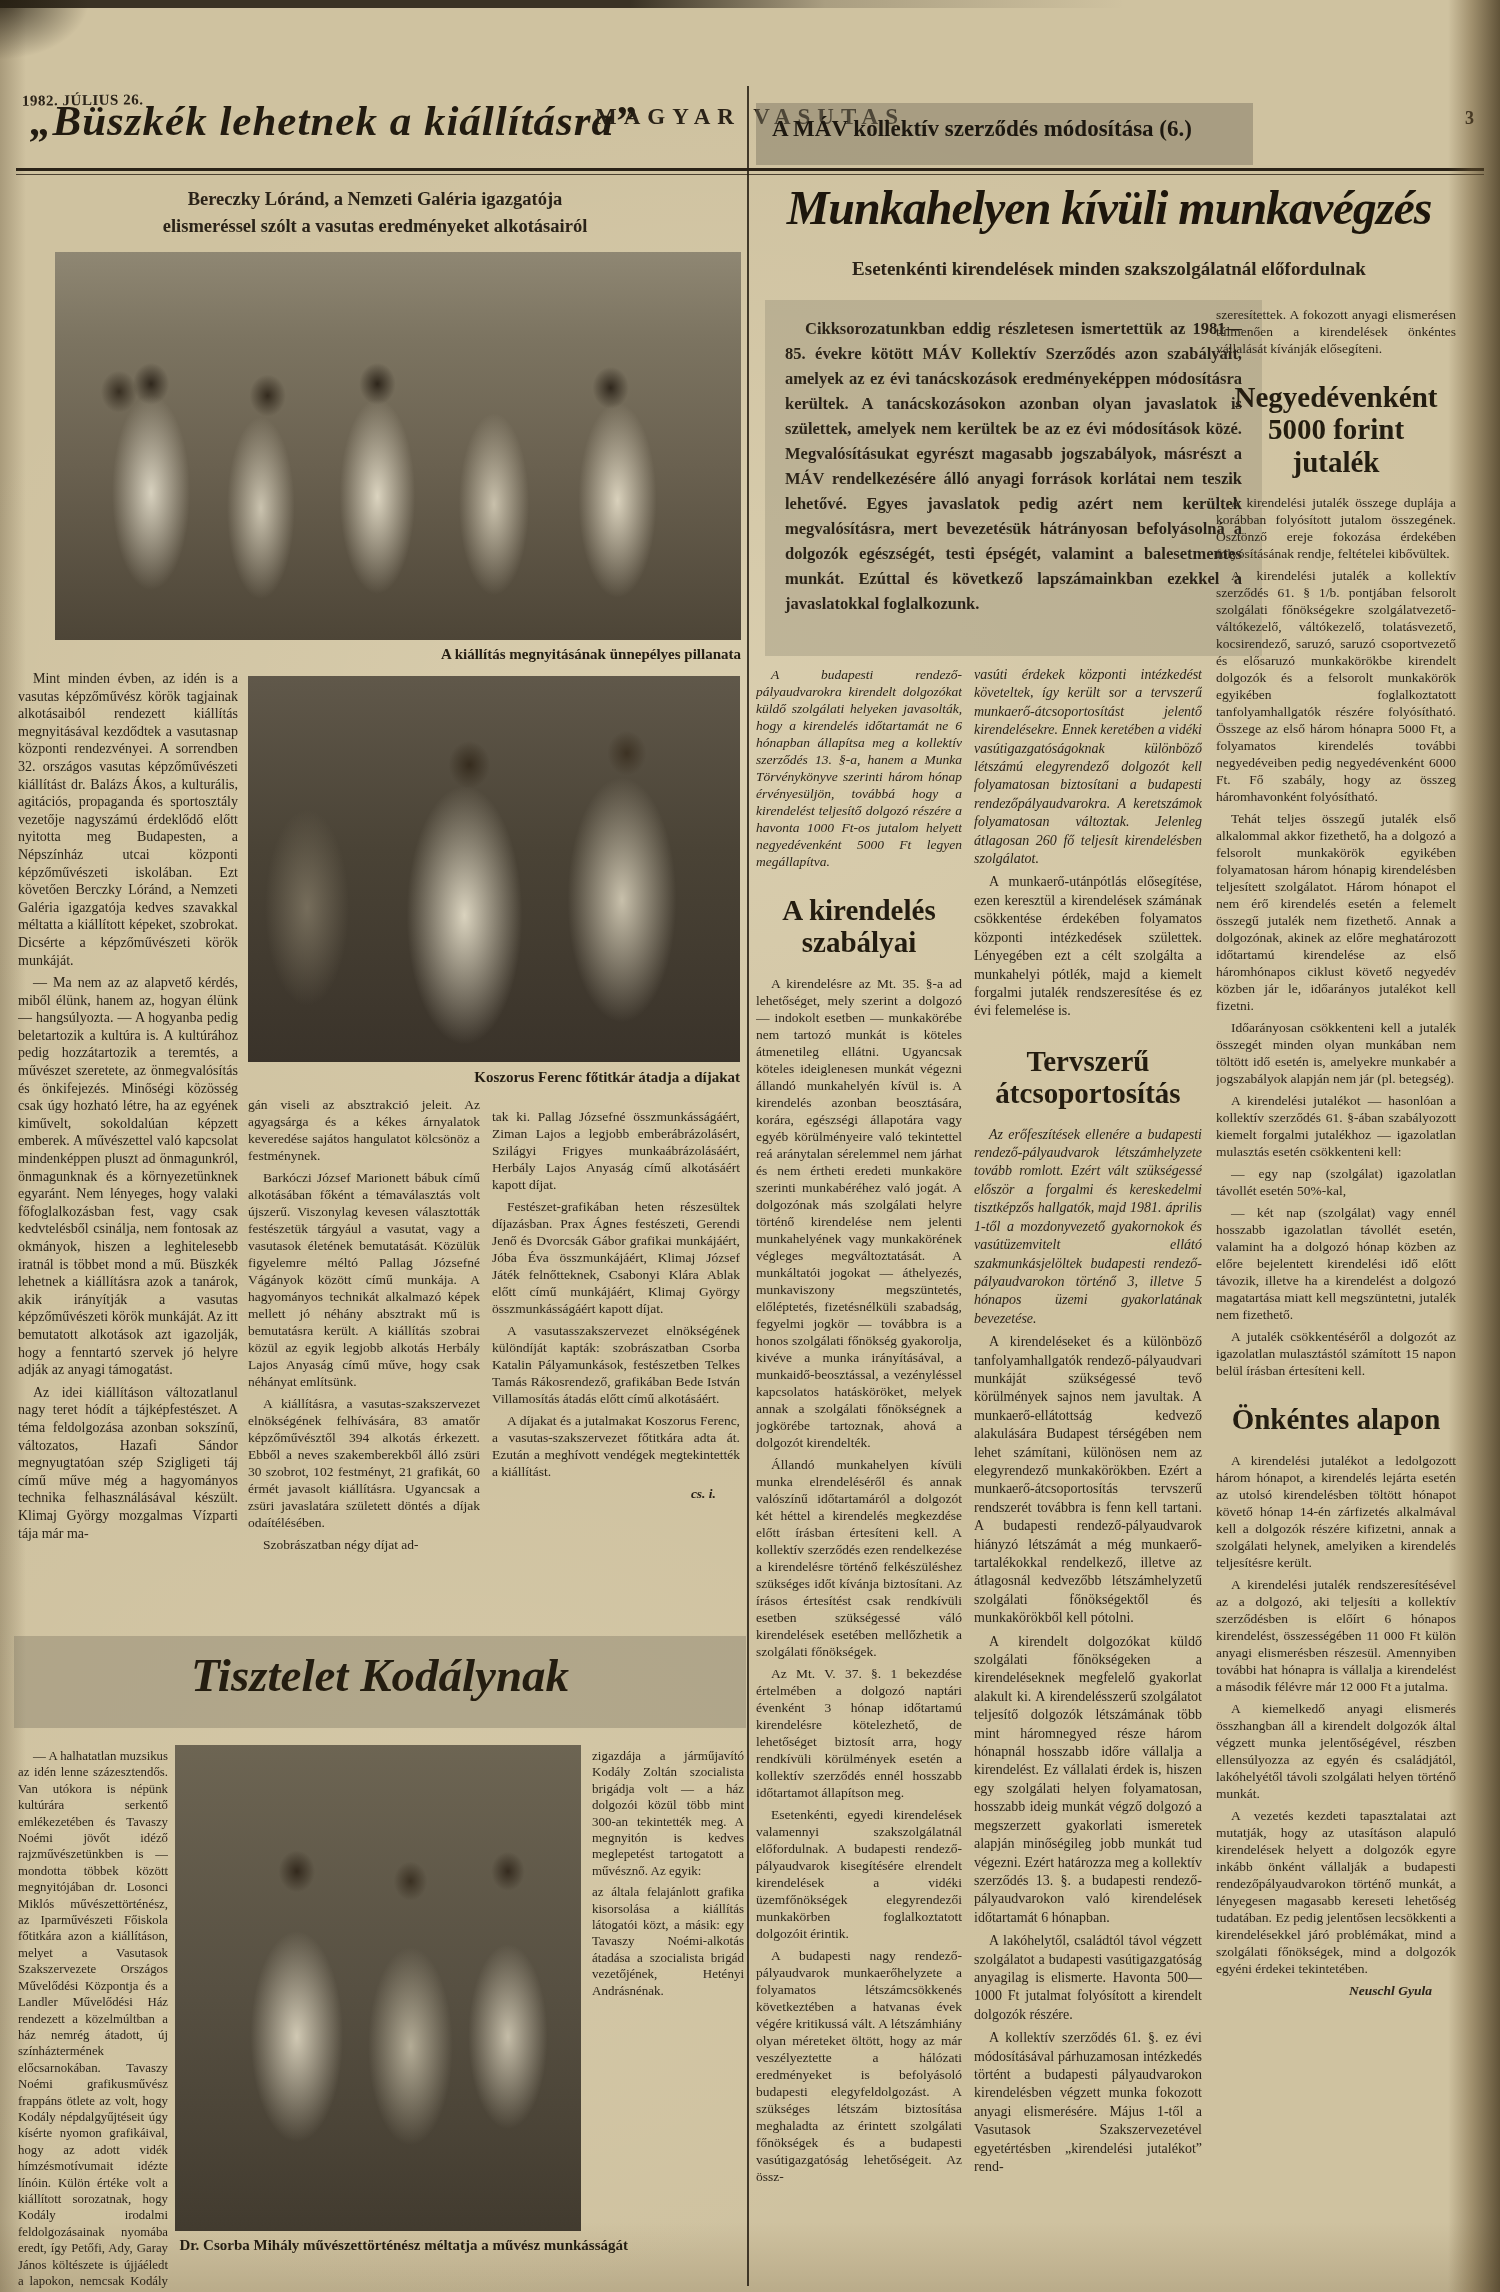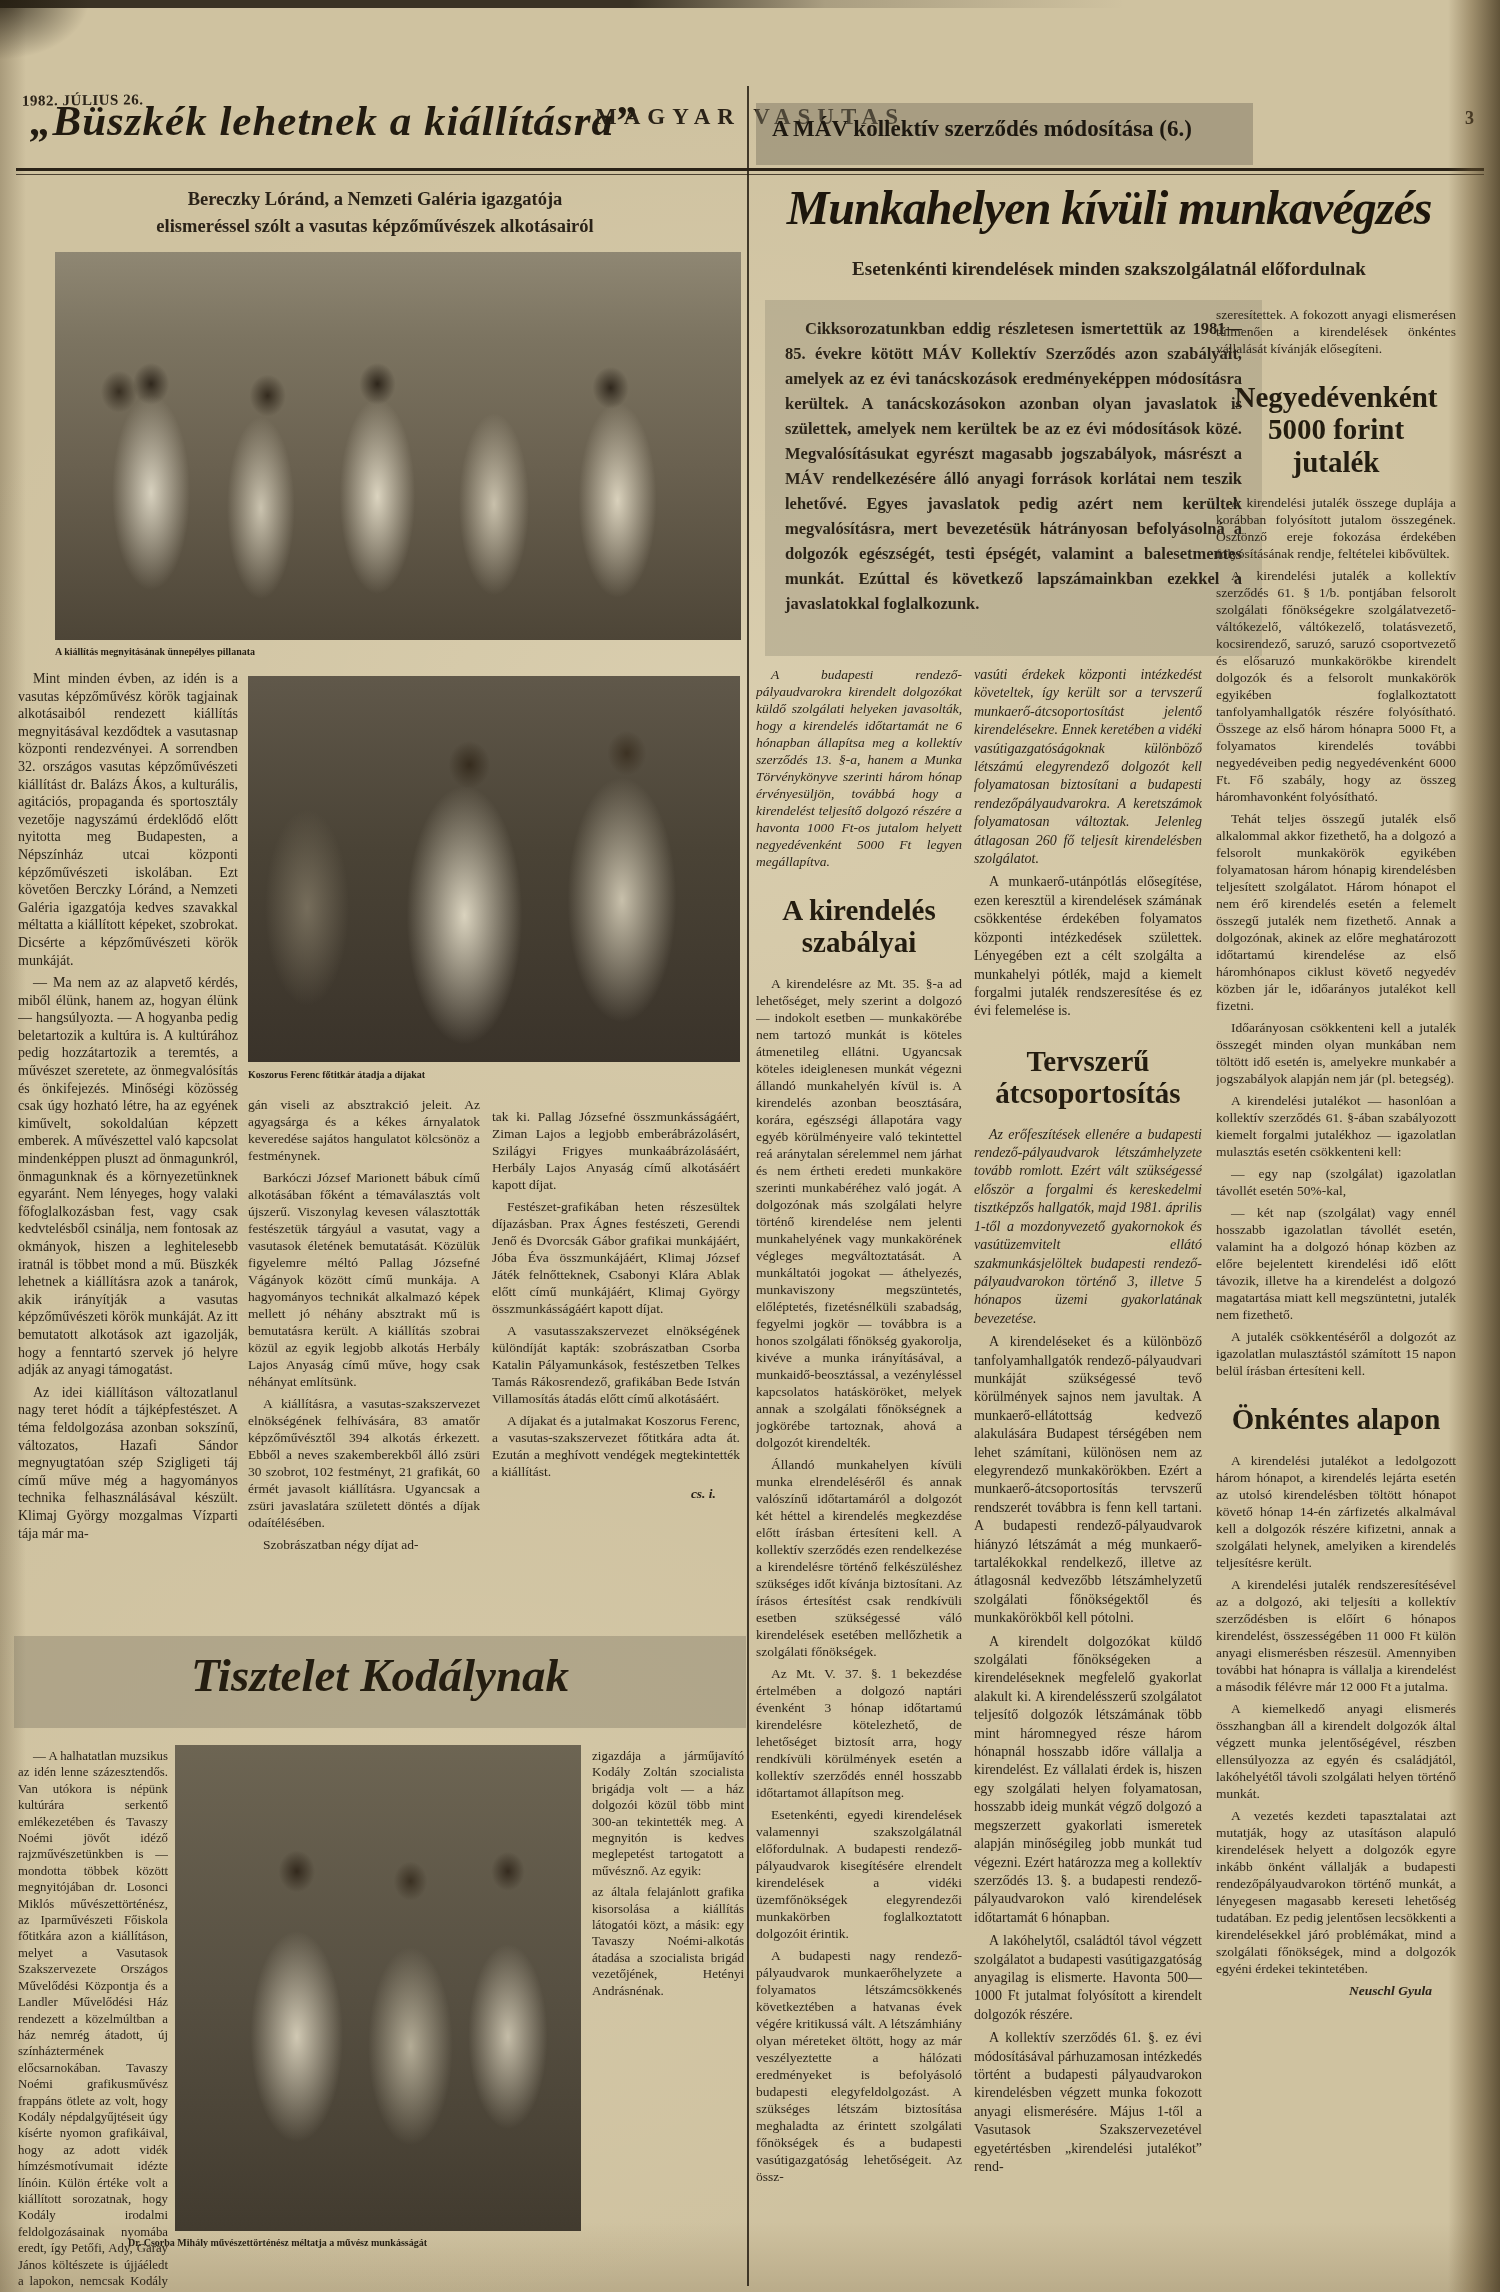--- a/index.html
+++ b/index.html
@@ -58,21 +58,21 @@
   .photo3{left:175px;top:1745px;width:406px;height:486px;
     background:
       radial-gradient(ellipse 70px 160px at 30% 60%, rgba(222,214,192,.9), rgba(0,0,0,0) 66%),
       radial-gradient(ellipse 64px 150px at 58% 62%, rgba(204,196,172,.8), rgba(0,0,0,0) 66%),
       radial-gradient(ellipse 60px 140px at 82% 60%, rgba(216,208,186,.85), rgba(0,0,0,0) 66%),
       radial-gradient(ellipse 26px 30px at 30% 26%, rgba(48,38,26,.95), rgba(0,0,0,0) 70%),
       radial-gradient(ellipse 24px 28px at 58% 28%, rgba(54,44,30,.9), rgba(0,0,0,0) 70%),
       radial-gradient(ellipse 24px 28px at 82% 26%, rgba(48,38,26,.9), rgba(0,0,0,0) 70%),
       linear-gradient(180deg,#6d6553 0%,#575042 50%,#423b2f 100%);}
 
-  .caption{position:absolute;text-align:left;font-size:10px;font-weight:bold;line-height:1.3;color:#241d12;}
+  .caption{position:absolute;text-align:right;font-size:15px;font-weight:bold;line-height:1.3;color:#241d12;}
   .cap1{left:55px;top:645px;width:686px;}
   .cap2{left:248px;top:1068px;width:492px;}
   .cap3{left:128px;top:2236px;width:500px;}
 
   .body-col{position:absolute;overflow:hidden;text-align:justify;font-size:13.5px;line-height:17px;}
   .body-col p{margin:0 0 5px 0;text-indent:15px;}
   .lcol1{left:18px;top:670px;width:220px;height:962px;font-size:14px;line-height:17.6px;}
   .lcol2{left:248px;top:1096px;width:232px;height:536px;}
   .lcol3{left:492px;top:1096px;width:248px;height:536px;}
   .sig-right{text-align:right;font-weight:bold;font-style:italic;padding-right:24px;margin-top:4px;}
@@ -112,21 +112,21 @@
 
   <div class="hdr-date">1982. JÚLIUS 26.</div>
   <div class="hdr-title">MAGYAR VASUTAS</div>
   <div class="hdr-page">3</div>
   <div class="rule-a"></div>
   <div class="rule-b"></div>
   <div class="vdiv"></div>
 
   <div class="headline-left">„Büszkék lehetnek a kiállításra”</div>
   <div class="subtitle-left">Bereczky Lóránd, a Nemzeti Galéria igazgatója
-elismeréssel szólt a vasutas képzőművészek alkotásairól</div>
+elismeréssel szólt a vasutas eredményeket alkotásairól</div>
 
   <div class="photo photo1"></div>
   <div class="caption cap1">A kiállítás megnyitásának ünnepélyes pillanata</div>
 
   <div class="body-col lcol1">
     <div>
         <p>Mint minden évben, az idén is a vasutas képzőművész körök tagjainak alkotásaiból rendezett kiállítás megnyitásával kezdődtek a vasutasnap központi rendezvényei. A sorrendben 32. országos vasutas képzőművészeti kiállítást dr. Balázs Ákos, a kulturális, agitációs, propaganda és sportosztály vezetője nagyszámú érdeklődő előtt nyitotta meg Budapesten, a Népszínház utcai központi képzőművészeti iskolában. Ezt követően Berczky Lóránd, a Nemzeti Galéria igazgatója kedves szavakkal méltatta a kiállított képeket, szobrokat. Dicsérte a képzőművészeti körök munkáját.</p>
         <p>— Ma nem az az alapvető kérdés, miből élünk, hanem az, hogyan élünk — hangsúlyozta. — A hogyanba pedig beletartozik a kultúra is. A kultúrához pedig hozzátartozik a teremtés, a művészet szeretete, az önmegvalósítás és önkifejezés. Minőségi közösség csak úgy hozható létre, ha az egyének kiművelt, sokoldalúan képzett emberek. A művészettel való kapcsolat mindenképpen pluszt ad önmagunkról, önmagunknak és a környezetünknek egyaránt. Nem lényeges, hogy valaki főfoglalkozásban fest, vagy csak kedvtelésből csinálja, nem fontosak az okmányok, hiszen a leghitelesebb iratnál is többet mond a mű. Büszkék lehetnek a kiállításra azok a tanárok, akik irányítják a vasutas képzőművészeti körök munkáját. Az itt bemutatott alkotások azt igazolják, hogy a fenntartó szervek jó helyre adják az anyagi támogatást.</p>
         <p>Az idei kiállításon változatlanul nagy teret hódít a tájképfestészet. A téma feldolgozása azonban sokszínű, változatos, Hazafi Sándor megnyugtatóan szép Szigligeti táj című műve még a hagyományos technika felhasználásával készült. Klimaj György mozgalmas Vízparti tája már ma-</p>
       </div>

